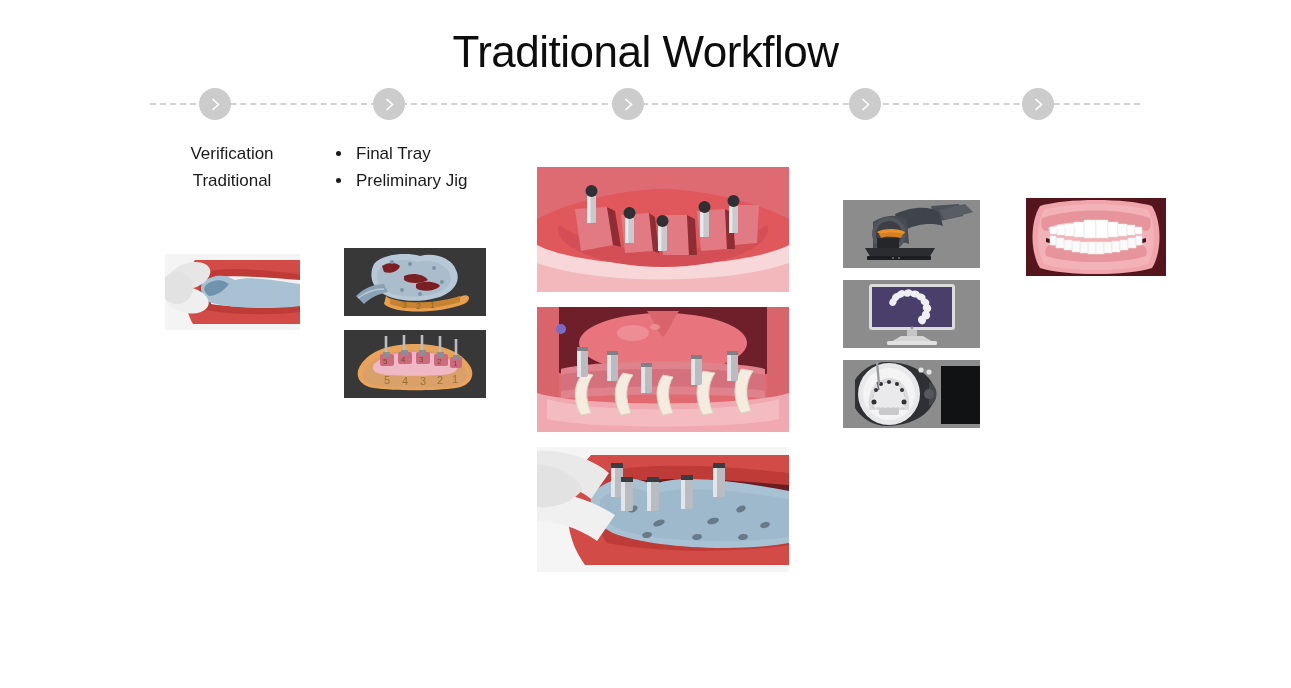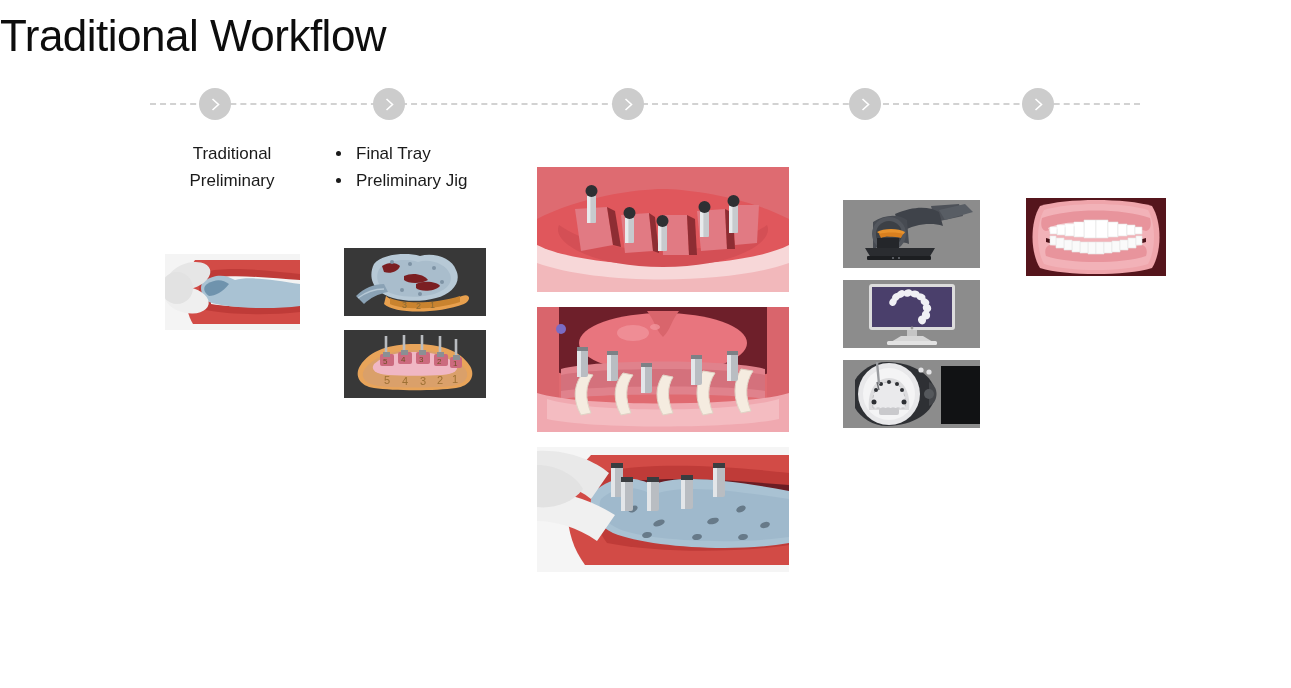--- a/index.html
+++ b/index.html
@@ -11,26 +11,27 @@
     width: 1291px;
     height: 688px;
     font-family: "Liberation Sans", sans-serif;
     color: #1a1a1a;
     overflow: hidden;
     position: relative;
   }
 
   
   .page-title {
+    text-align: center;
     font-size: 44px;
     font-weight: 400;
     letter-spacing: -0.5px;
     color: #0d0d0d;
     margin: 0;
-    padding-top: 8px;
+    padding-top: 24px;
     line-height: 56px;
   }
 
   
   .timeline {
     position: absolute;
     left: 0;
     top: 88px;
     width: 1291px;
     height: 32px;
@@ -145,22 +146,22 @@
     <svg width="13" height="15" viewBox="0 0 13 15">
       <path d="M3.5 2 L9.5 7.5 L3.5 13" fill="none" stroke="#ffffff" stroke-width="1.6"></path>
     </svg>
   </div>
 </div>
 
 <div class="columns">
 
   <div class="col col-1">
     <p class="col-label centered">
-      <span>Traditional</span><br>
-      <span>Preliminary</span>
+      <span>Verification</span><br>
+      <span>Traditional</span>
     </p>
     <div class="thumbs">
       <div class="thumb t1">
         <svg width="135" height="76" viewBox="0 0 135 76">
           <rect width="135" height="76" fill="#f4f4f4"></rect>
           <path d="M30 6 H135 V70 H28 C18 54 18 22 30 6 Z" fill="#d24b46"></path>
           <path d="M40 18 C60 12 100 16 135 20 V58 C100 62 60 60 40 56 C32 44 32 28 40 18 Z" fill="#bf3b38"></path>
           <path d="M46 24 C70 20 105 24 135 26 V50 C105 54 70 54 46 50 Z" fill="#f3f3f3"></path>
           <path d="M38 28 C52 18 62 22 70 26 C84 22 110 26 135 30 V52 C105 56 60 54 44 48 C36 42 34 33 38 28 Z" fill="#a9c2d3"></path>
           <path d="M42 30 C52 24 58 26 64 30 C58 38 50 42 44 42 C38 38 38 33 42 30 Z" fill="#6f93ad"></path>

